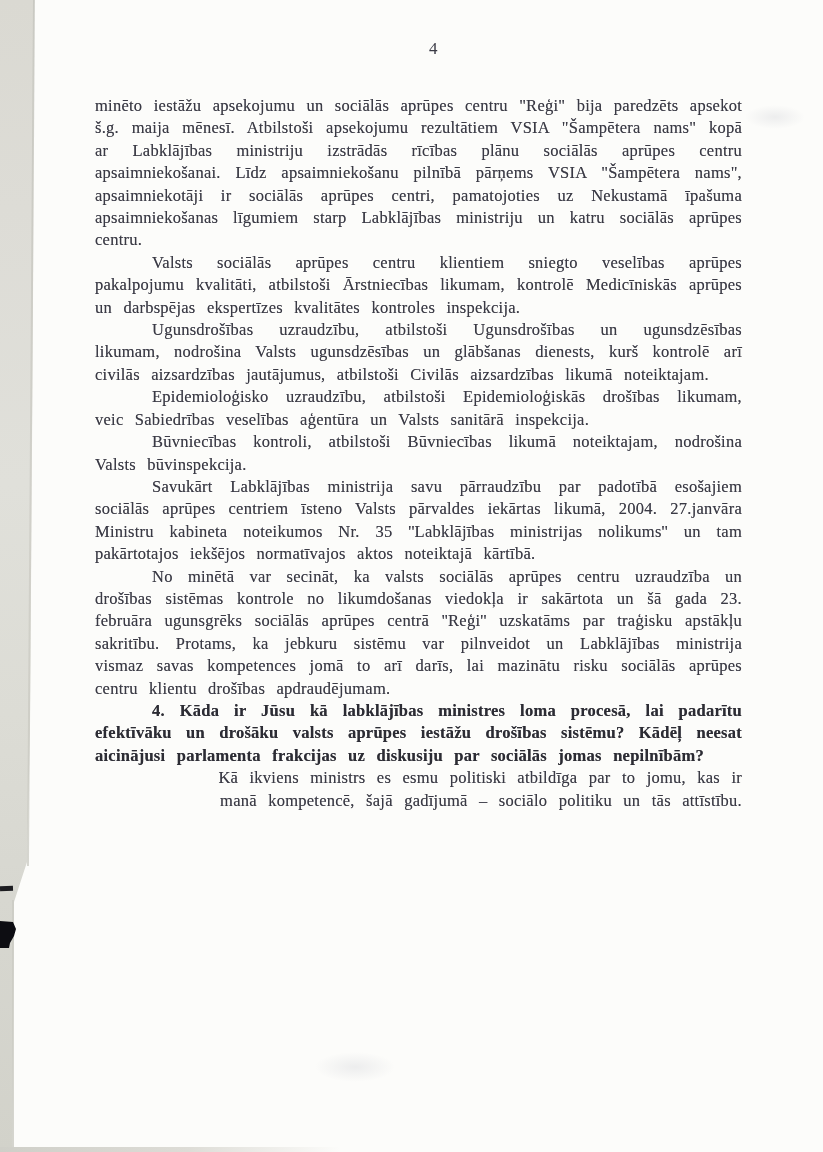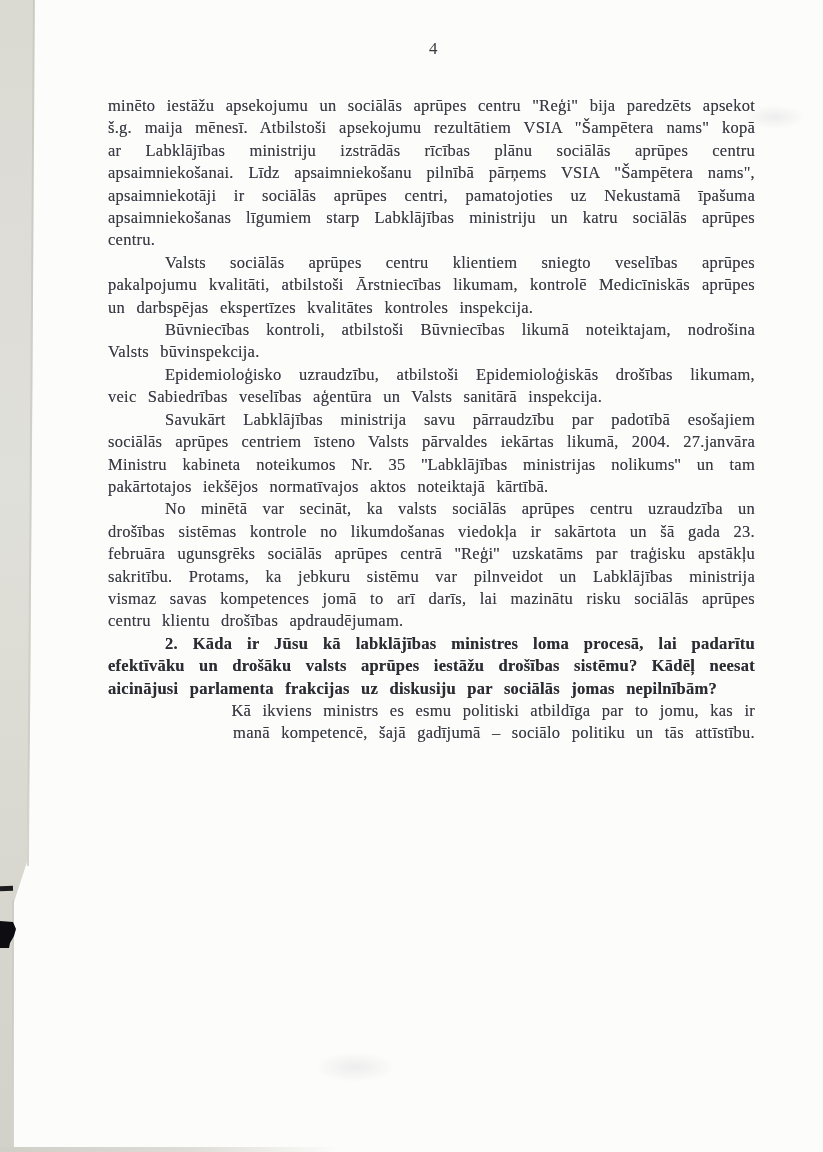--- a/index.html
+++ b/index.html
@@ -73,21 +73,21 @@
   
   .page-number {
     position: absolute;
     left: 429px; top: 39px;
     font-size: 17px;
     color: #3a3a45;
     letter-spacing: .5px;
   }
   .document-body {
     position: absolute;
-    left: 108px; top: 95px;
+    left: 95px; top: 95px;
     width: 647px;
     font-size: 16.5px;
     line-height: 22.4px;
     color: #3a3a45;
     letter-spacing: 0.25px;
     word-spacing: 7px;
     text-shadow: 0 0 0.5px rgba(58,58,69,0.55);
   }
   .para {
     margin: 0;
@@ -117,22 +117,23 @@
   <div class="ink-mark-large"></div>
   <div class="bottom-shadow"></div>
   <div class="smudge s1"></div>
   <div class="smudge s2"></div>
 
   <div class="page-number">4</div>
 
   <div class="document-body">
     <p class="para no-indent">minēto iestāžu apsekojumu un sociālās aprūpes centru "Reģi" bija paredzēts apsekot š.g. maija mēnesī. Atbilstoši apsekojumu rezultātiem VSIA "Šampētera nams" kopā ar Labklājības ministriju izstrādās rīcības plānu sociālās aprūpes centru apsaimniekošanai. Līdz apsaimniekošanu pilnībā pārņems VSIA "Šampētera nams", apsaimniekotāji ir sociālās aprūpes centri, pamatojoties uz Nekustamā īpašuma apsaimniekošanas līgumiem starp Labklājības ministriju un katru sociālās aprūpes centru.</p>
     <p class="para">Valsts sociālās aprūpes centru klientiem sniegto veselības aprūpes pakalpojumu kvalitāti, atbilstoši Ārstniecības likumam, kontrolē Medicīniskās aprūpes un darbspējas ekspertīzes kvalitātes kontroles inspekcija.</p>
+    <p class="para">Ugunsdrošības uzraudzību, atbilstoši Ugunsdrošības un ugunsdzēsības likumam, nodrošina Valsts ugunsdzēsības un glābšanas dienests, kurš kontrolē arī civilās aizsardzības jautājumus, atbilstoši Civilās aizsardzības likumā noteiktajam.</p>
+    <p class="para">Epidemioloģisko uzraudzību, atbilstoši Epidemioloģiskās drošības likumam, veic Sabiedrības veselības aģentūra un Valsts sanitārā inspekcija.</p>
     <p class="para">Būvniecības kontroli, atbilstoši Būvniecības likumā noteiktajam, nodrošina Valsts būvinspekcija.</p>
-    <p class="para">Epidemioloģisko uzraudzību, atbilstoši Epidemioloģiskās drošības likumam, veic Sabiedrības veselības aģentūra un Valsts sanitārā inspekcija.</p>
     <p class="para">Savukārt Labklājības ministrija savu pārraudzību par padotībā esošajiem sociālās aprūpes centriem īsteno Valsts pārvaldes iekārtas likumā, 2004. 27.janvāra Ministru kabineta noteikumos Nr. 35 ''Labklājības ministrijas nolikums'' un tam pakārtotajos iekšējos normatīvajos aktos noteiktajā kārtībā.</p>
     <p class="para">No minētā var secināt, ka valsts sociālās aprūpes centru uzraudzība un drošības sistēmas kontrole no likumdošanas viedokļa ir sakārtota un šā gada 23. februāra ugunsgrēks sociālās aprūpes centrā ''Reģi'' uzskatāms par traģisku apstākļu sakritību. Protams, ka jebkuru sistēmu var pilnveidot un Labklājības ministrija vismaz savas kompetences jomā to arī darīs, lai mazinātu risku sociālās aprūpes centru klientu drošības apdraudējumam.</p>
-    <p class="para bold">2. Kāda ir Jūsu kā labklājības ministres loma procesā, lai padarītu efektīvāku un drošāku valsts aprūpes iestāžu drošības sistēmu? Kādēļ neesat aicinājusi parlamenta frakcijas uz diskusiju par sociālās jomas nepilnībām?</p>
+    <p class="para bold">4. Kāda ir Jūsu kā labklājības ministres loma procesā, lai padarītu efektīvāku un drošāku valsts aprūpes iestāžu drošības sistēmu? Kādēļ neesat aicinājusi parlamenta frakcijas uz diskusiju par sociālās jomas nepilnībām?</p>
     <p class="para ragged">Kā ikviens ministrs es esmu politiski atbildīga par to jomu, kas ir
 manā kompetencē, šajā gadījumā – sociālo politiku un tās attīstību.</p>
   </div>
 
 </div>
 
 </body></html>

